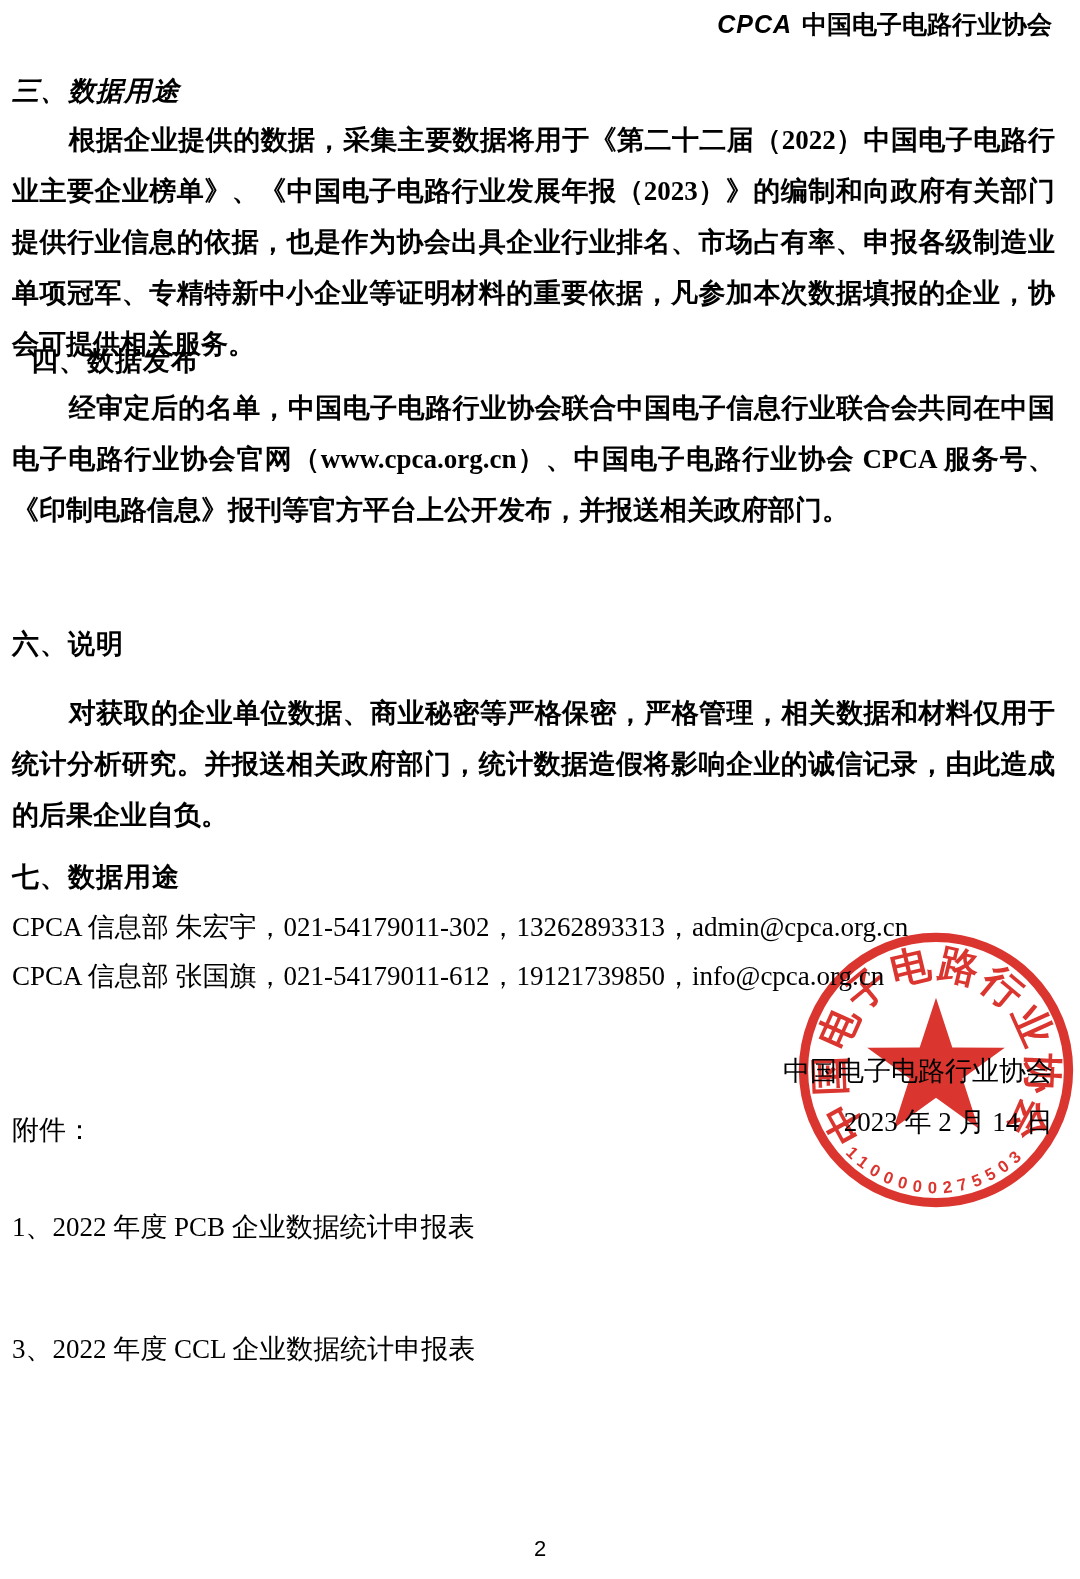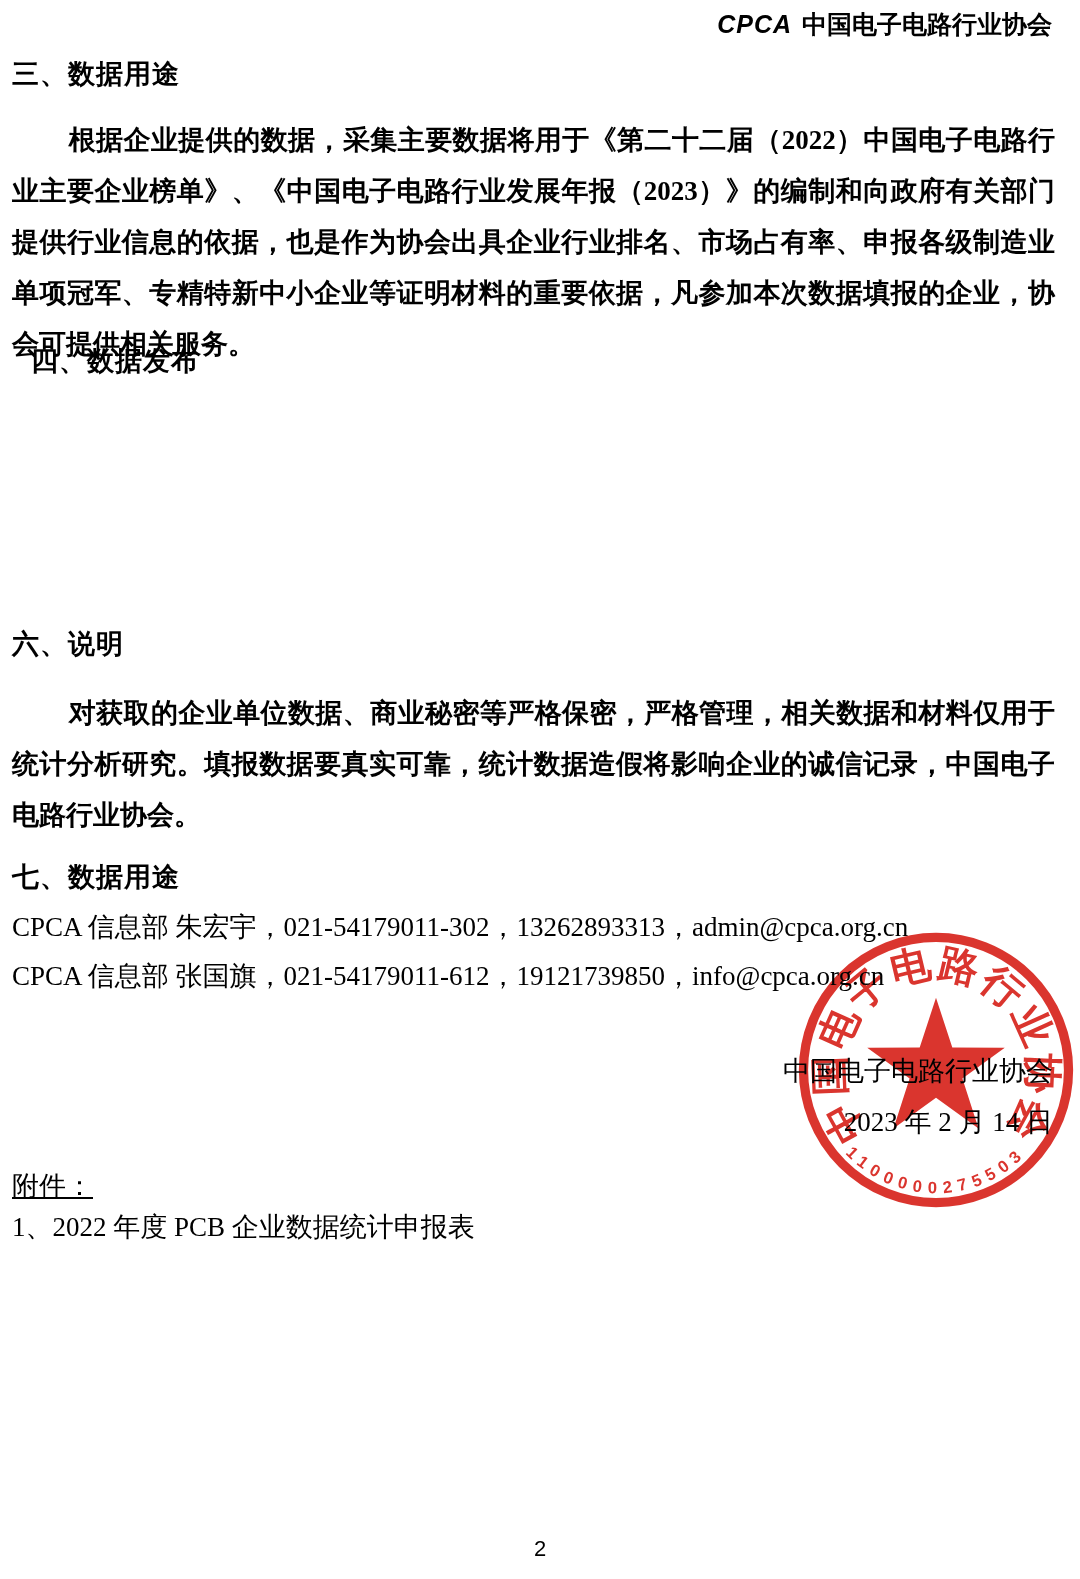--- a/index.html
+++ b/index.html
@@ -44,38 +44,40 @@
 </style>
 </head>
 <body>
 
 <div class="page">
 
   <div class="hdr">
     <span class="cpca">CPCA</span><span>中国电子电路行业协会</span>
   </div>
 
-  <div class="h" style="top:56px;">三、数据用途</div>
+  <div class="h" style="top:73px;font-style:italic;">三、数据用途</div>
   <div class="p" style="top:115px;">根据企业提供的数据，采集主要数据将用于《第二十二届（2022）中国电子电路行业主要企业榜单》、《中国电子电路行业发展年报（2023）》的编制和向政府有关部门提供行业信息的依据，也是作为协会出具企业行业排名、市场占有率、申报各级制造业单项冠军、专精特新中小企业等证明材料的重要依据，凡参加本次数据填报的企业，协会可提供相关服务。</div>
 
   <div class="h" style="top:343px;margin-left:19px;">四、数据发布</div>
+  <div class="p" style="top:383px;">经审定后的名单，中国电子电路行业协会联合中国电子信息行业联合会共同在中国电子电路行业协会官网（www.cpca.org.cn）、中国电子电路行业协会 CPCA 服务号、《印制电路信息》报刊等官方平台上公开发布，并报送相关政府部门。</div>
 
 
   <div class="h" style="top:626px;text-align:center;">六、说明</div>
-  <div class="p" style="top:688px;">对获取的企业单位数据、商业秘密等严格保密，严格管理，相关数据和材料仅用于统计分析研究。填报数据要真实可靠，统计数据造假将影响企业的诚信记录，中国电子电路行业协会。</div>
+  <div class="p" style="top:688px;">对获取的企业单位数据、商业秘密等严格保密，严格管理，相关数据和材料仅用于统计分析研究。并报送相关政府部门，统计数据造假将影响企业的诚信记录，由此造成的后果企业自负。</div>
 
   <div class="h" style="top:859px;">七、数据用途</div>
   <div class="line" style="top:909px;">CPCA 信息部 朱宏宇，021-54179011-302，13262893313，admin@cpca.org.cn</div>
   <div class="line" style="top:958px;">CPCA 信息部 张国旗，021-54179011-612，19121739850，info@cpca.org.cn</div>
 
   <div class="sig" style="top:1053px;">中国电子电路行业协会</div>
   <div class="sig" style="top:1104px;">2023 年 2 月 14 日</div>
 
-  <div class="line" style="top:1168px;text-decoration:underline;">附件：</div>
+  <div class="line" style="top:1112px;">附件：</div>
   <div class="line" style="top:1209px;">1、2022 年度 PCB 企业数据统计申报表</div>
+  <div class="line" style="top:1331px;">3、2022 年度 CCL 企业数据统计申报表</div>
 
   <svg class="stamp" viewBox="0 0 300 300" aria-hidden="true">
     <defs>
       <path id="arcT" d="M 79.3,220.7 A 100,100 0 1 1 220.7,220.7" fill="none"></path>
       <path id="arcB" d="M 34.8,216.5 A 133,133 0 0 0 265.2,216.5" fill="none"></path>
     </defs>
     <circle cx="150" cy="150" r="143" fill="none" stroke-width="10" stroke="#d8251e"></circle>
     <path d="M150,72 L167.6,125.7 L224.2,125.9 L178.5,159.3 L195.9,213.1 L150,180 L104.1,213.1 L121.5,159.3 L75.8,125.9 L132.4,125.7 Z" fill="#d8251e"></path>
     <text font-size="43" letter-spacing="3" text-anchor="middle" fill="#d8251e">
       <textPath href="#arcT" startOffset="50%">中国电子电路行业协会</textPath>

